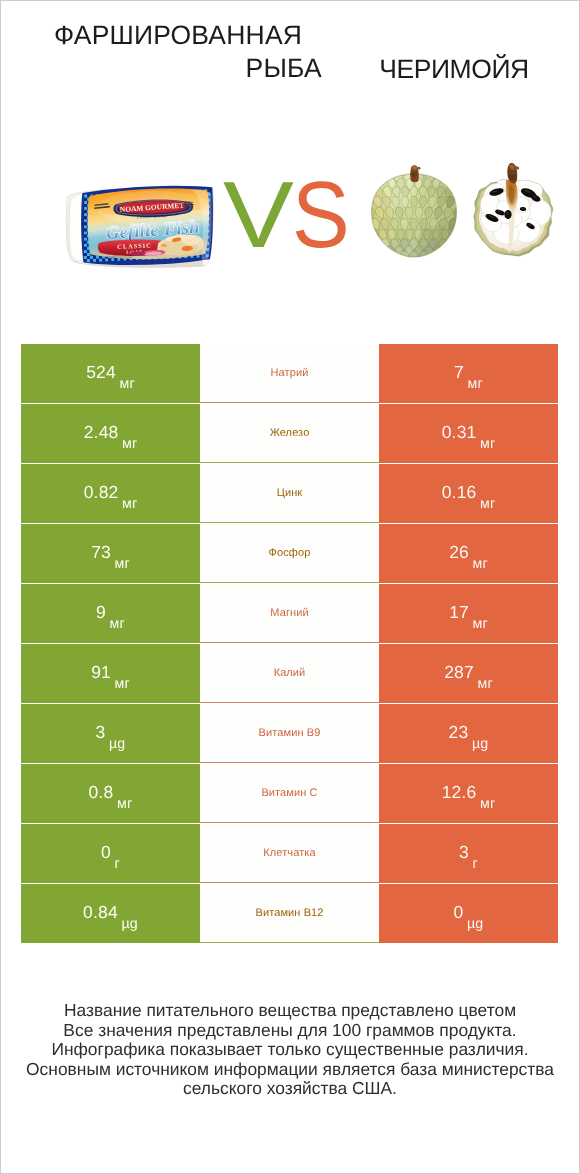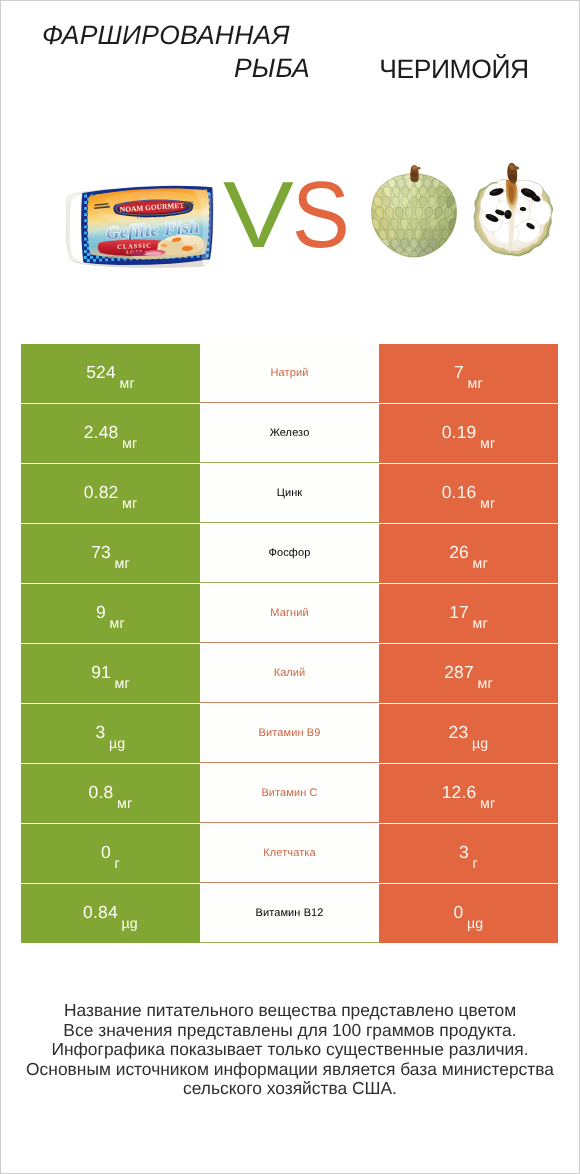--- a/index.html
+++ b/index.html
@@ -13,21 +13,21 @@
   }
   .page{position:relative;width:580px;height:1174px;}
   .page-border{position:absolute;left:0;top:0;width:580px;height:1174px;box-sizing:border-box;border:1px solid #cdcdcd;pointer-events:none;z-index:5;}
 
   
   .titles{position:absolute;left:0;top:0;width:580px;height:120px;}
   .title{
     position:absolute;color:#1c1c1c;font-size:26.5px;line-height:33px;
     text-align:center;font-weight:400;letter-spacing:0.2px;
   }
-  .title-left{left:20px;top:19px;width:290px;font-style:italic;}
+  .title-left{left:32px;top:19px;width:290px;}
   .title-left .l1{display:block;text-align:left;padding-left:22px;}
   .title-left .l2{display:block;text-align:right;padding-left:67px;}
   .title-right{left:324px;top:53px;width:260px;}
   .title-right{letter-spacing:-0.4px;}
 
   
   .hero{position:absolute;left:0;top:120px;width:580px;height:200px;}
   .vs{
     position:absolute;left:214px;top:40px;width:150px;height:110px;
     font-size:94px;line-height:110px;font-weight:400;text-align:center;
@@ -45,21 +45,21 @@
   .row{position:relative;height:59px;margin-bottom:1px;}
   .cell{position:absolute;top:0;height:59px;box-sizing:border-box;
         display:flex;align-items:center;justify-content:center;
         font-size:17.5px;font-weight:400;letter-spacing:0.2px;}
   .cell .unit{font-size:14.2px;margin-left:3.5px;letter-spacing:0.2px;margin-top:23px;}
   .cell.left{left:21px;width:179px;background:#82a633;color:#fdfdf6;padding-bottom:2px;}
   .cell.mid{left:200px;width:179px;background:#fefefc;border-bottom:1px solid #7ea72e;
             font-weight:500;font-size:11px;letter-spacing:0.1px;}
   .cell.right{left:379px;width:179px;background:#e2663f;color:#fdf7f3;padding-bottom:2px;}
   .row.orange .cell.mid{border-color:#d08162;color:#cb6744;}
-  .row.green  .cell.mid{border-color:#97b055;color:#000000;}
+  .row.green  .cell.mid{border-color:#97b055;color:#a16207;}
 
   
   .footer{position:absolute;left:0;top:1001px;width:580px;text-align:center;
           color:#2e2e2e;font-size:17.4px;line-height:19.6px;}
 </style>
 </head>
 <body>
 
 <div class="page">
   <div class="page-border"></div>
@@ -613,21 +613,21 @@
           <span class="unit">мг</span>
         </div>
       </div>
       <div class="row green">
         <div class="cell left">
           <span>2.48</span>
           <span class="unit">мг</span>
         </div>
         <div class="cell mid">Железо</div>
         <div class="cell right">
-          <span>0.19</span>
+          <span>0.31</span>
           <span class="unit">мг</span>
         </div>
       </div>
       <div class="row green">
         <div class="cell left">
           <span>0.82</span>
           <span class="unit">мг</span>
         </div>
         <div class="cell mid">Цинк</div>
         <div class="cell right">

